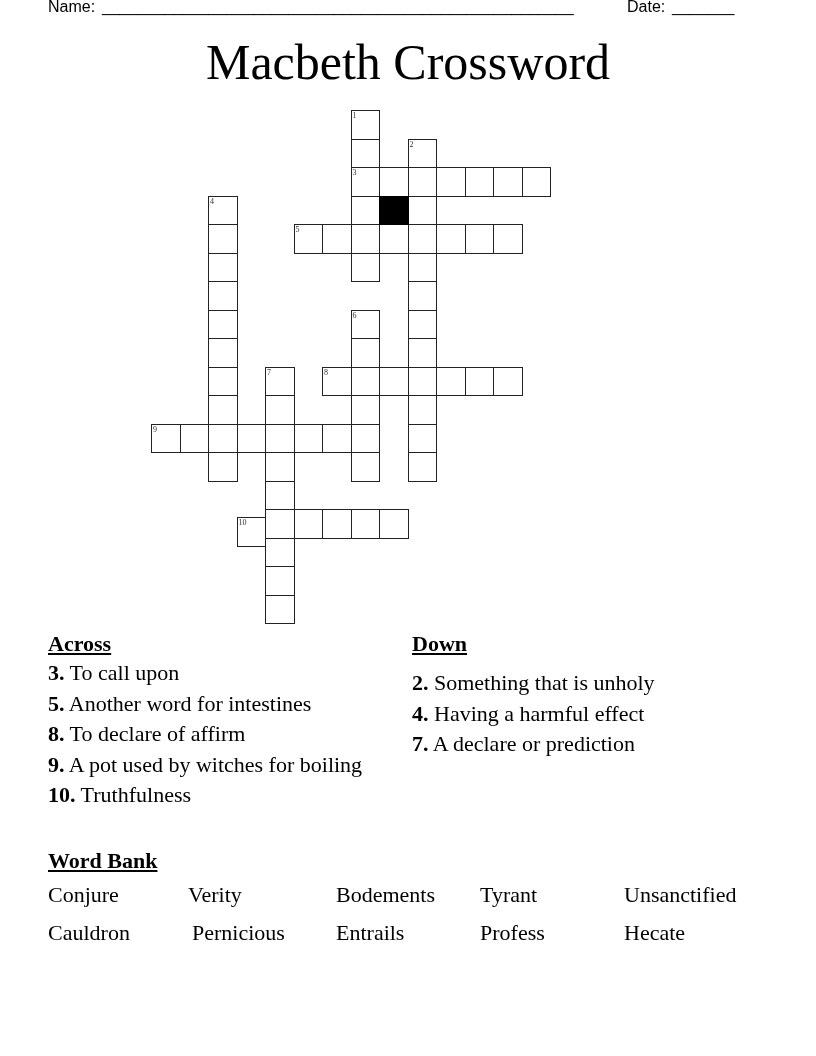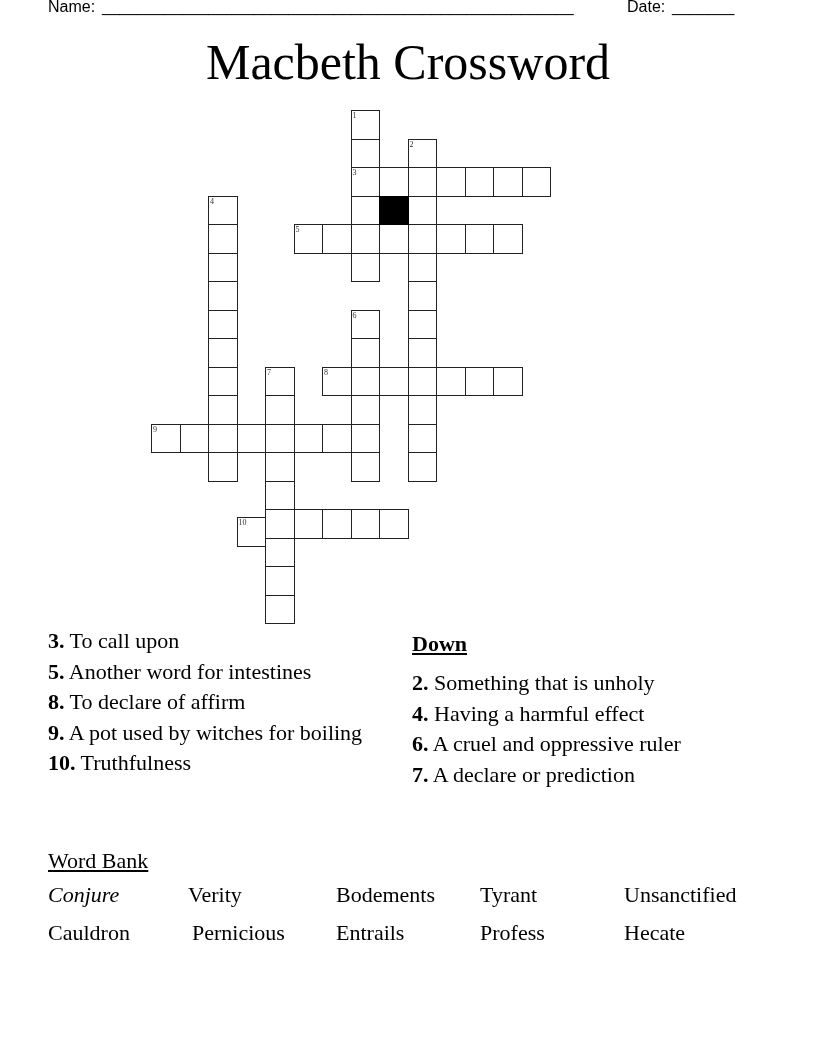--- a/index.html
+++ b/index.html
@@ -26,21 +26,21 @@
       position: absolute; left: 1px; top: 0px; font-family: "Liberation Serif", serif;
       font-size: 8px; line-height: 9px; color: #333;
     }
     .clues { position: absolute; font-family: "Liberation Serif", serif; font-size: 22px; line-height: 30.5px; }
     .clues.across { left: 48px; top: 629px; width: 330px; }
     .clues.down { left: 412px; top: 629px; width: 360px; }
     .clues .heading { font-weight: bold; text-decoration: underline; display: block; }
     .clue { display: block; line-height: 24px; margin-bottom: 6.5px; }
     .clue .n { font-weight: bold; }
     .wordbank { position: absolute; left: 48px; top: 846px; font-family: "Liberation Serif", serif; font-size: 22px; }
-    .wordbank .heading { font-weight: normal; text-decoration: underline; display: block; line-height: 30px; }
+    .wordbank .heading { font-weight: bold; text-decoration: underline; display: block; line-height: 30px; }
     .wb-grid { position: absolute; left: 0; top: 36px; width: 740px; }
     .wb-word { position: absolute; white-space: nowrap; line-height: 26px; }
   </style>
 </head>
 <body>
 
 <div class="header-line">
   <span class="name-label">Name:</span>
   <span class="name-blank">_____________________________________________________</span>
   <span class="date-label">Date:</span>
@@ -136,43 +136,43 @@
       <span class="num">10</span>
     </div>
     <div class="cell" style="left: 293.5px; top: 509px;"></div>
     <div class="cell" style="left: 322px; top: 509px;"></div>
     <div class="cell" style="left: 350.5px; top: 509px;"></div>
     <div class="cell" style="left: 379px; top: 509px;"></div>
     <div class="cell black" style="left: 379px; top: 195.5px;"></div>
   </div>
 
 <div class="clues across">
+  <span class="heading" style="line-height:30px;margin-bottom:2px;">Across</span>
   <div id="across-list">
       <span class="clue"><span class="n">3.</span> <span>To call upon</span></span>
       <span class="clue"><span class="n">5.</span> <span>Another word for intestines</span></span>
       <span class="clue"><span class="n">8.</span> <span>To declare of affirm</span></span>
       <span class="clue"><span class="n">9.</span> <span>A pot used by witches for boiling</span></span>
       <span class="clue"><span class="n">10.</span> <span>Truthfulness</span></span>
     </div>
 </div>
 
 <div class="clues down">
   <span class="heading" style="line-height:30px;margin-bottom:12px;">Down</span>
   <div id="down-list">
       <span class="clue"><span class="n">2.</span> <span>Something that is unholy</span></span>
       <span class="clue"><span class="n">4.</span> <span>Having a harmful effect</span></span>
-      <span class="clue"><span class="n">6.</span> <span>A cruel and oppressive ruler</span></span>
       <span class="clue"><span class="n">7.</span> <span>A declare or prediction</span></span>
     </div>
 </div>
 
 <div class="wordbank">
   <span class="heading">Word Bank</span>
   <div class="wb-grid" id="wb-grid">
-      <span class="wb-word" style="left: 0px; top: 0px; font-style: italic;">Conjure</span>
+      <span class="wb-word" style="left: 0px; top: 0px;">Conjure</span>
       <span class="wb-word" style="left: 140px; top: 0px;">Verity</span>
       <span class="wb-word" style="left: 288px; top: 0px;">Bodements</span>
       <span class="wb-word" style="left: 432px; top: 0px;">Tyrant</span>
       <span class="wb-word" style="left: 576px; top: 0px;">Unsanctified</span>
       <span class="wb-word" style="left: 0px; top: 38px;">Cauldron</span>
       <span class="wb-word" style="left: 144px; top: 38px;">Pernicious</span>
       <span class="wb-word" style="left: 288px; top: 38px;">Entrails</span>
       <span class="wb-word" style="left: 432px; top: 38px;">Profess</span>
       <span class="wb-word" style="left: 576px; top: 38px;">Hecate</span>
     </div>

